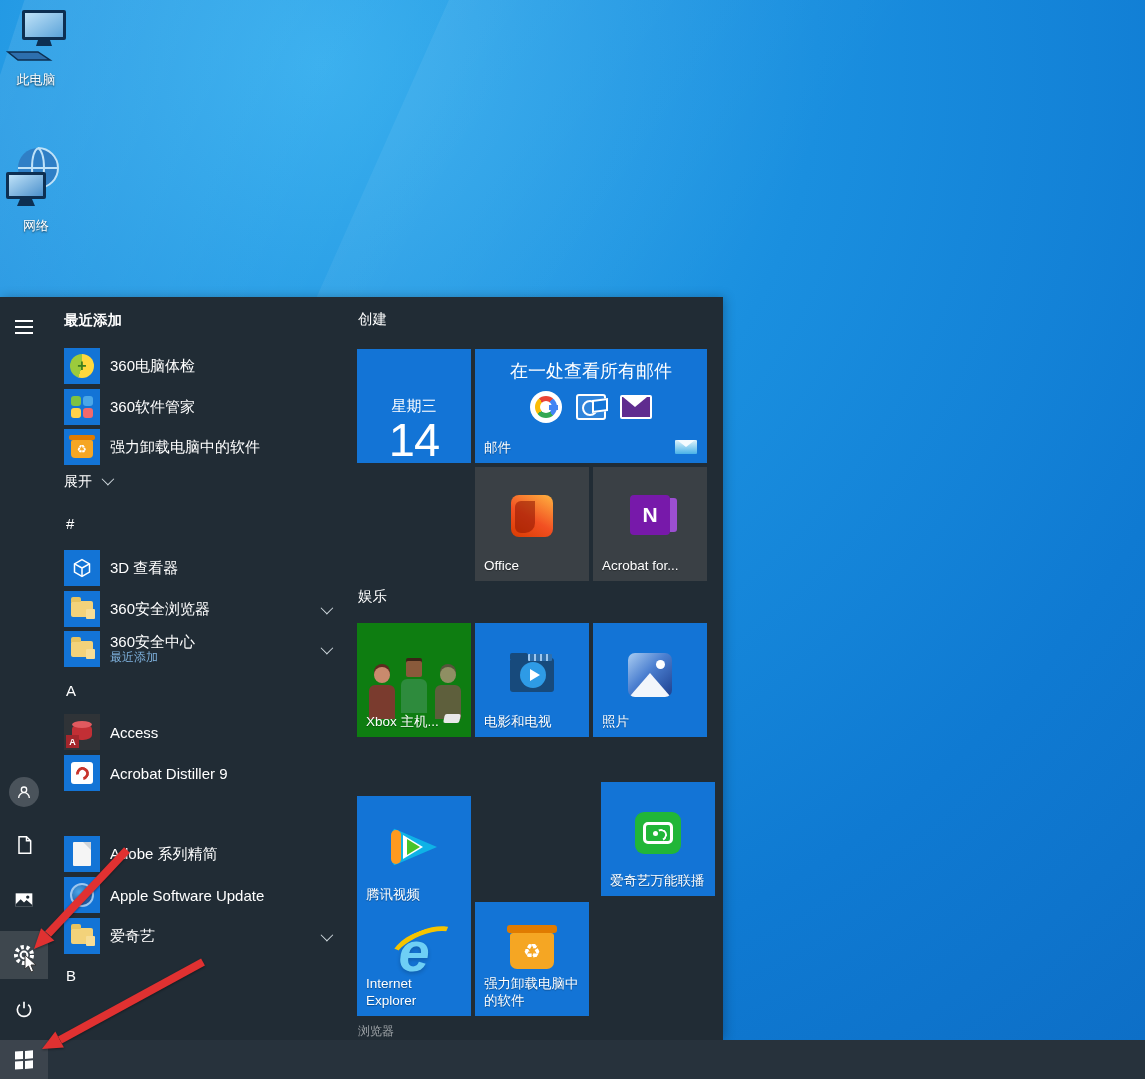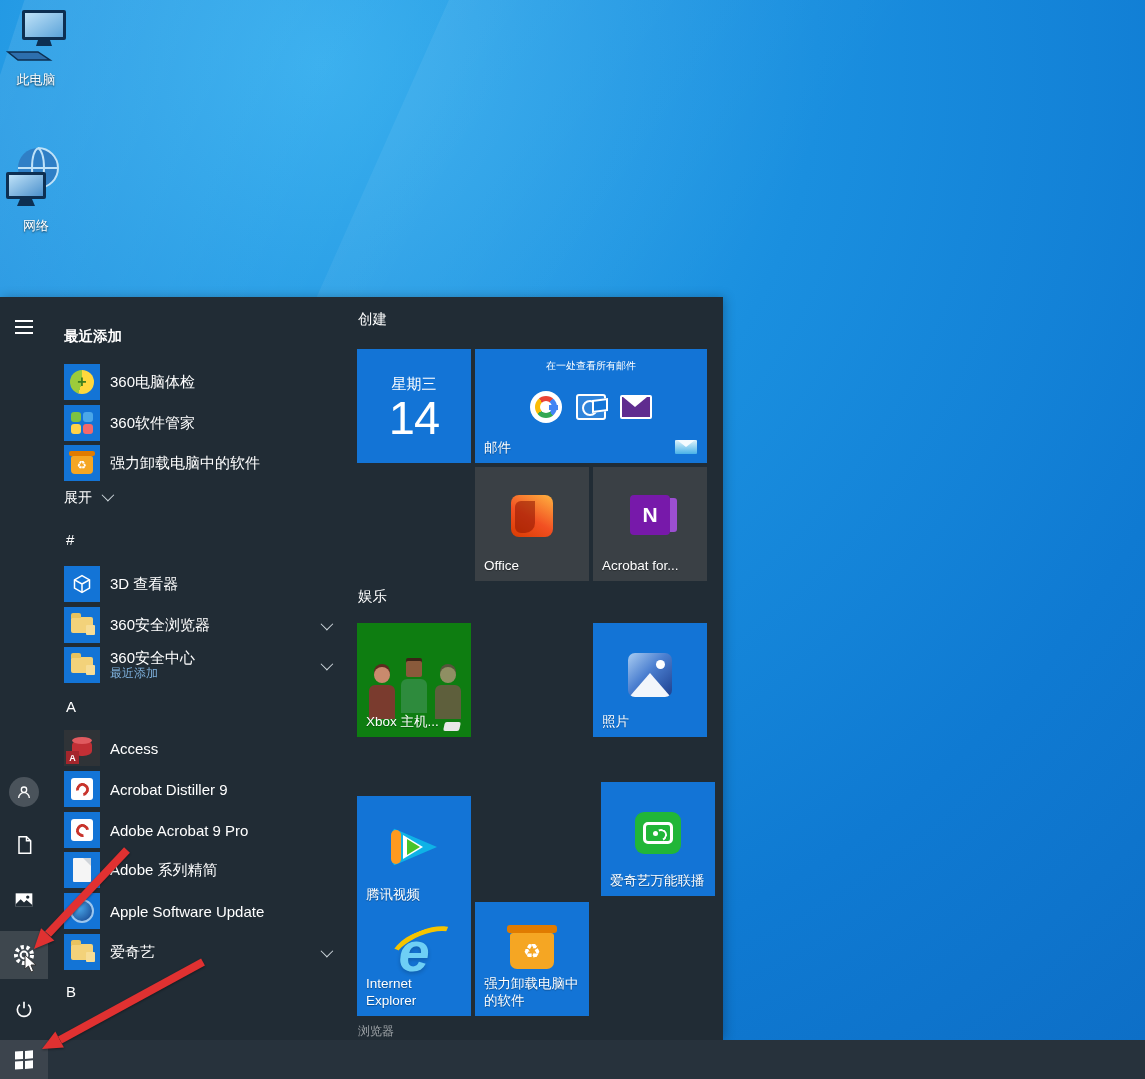--- a/index.html
+++ b/index.html
@@ -38,21 +38,21 @@
   #btn-hamburger { top:6px; }
   #btn-user { top:471px; }
   #btn-documents { top:524px; }
   #btn-pictures { top:579px; }
   #btn-settings { top:634px; }
   #btn-power { top:689px; }
   .user-circle { width:30px; height:30px; border-radius:50%; background:#4a535b; display:flex; align-items:center; justify-content:center; }
   .cursor-glyph { position:absolute; left:24px; top:24px; }
 
   
-  .app-list { position:absolute; left:48px; top:0; width:305px; height:100%; font-size:15px;margin-top:16px; }
+  .app-list { position:absolute; left:48px; top:0; width:305px; height:100%; font-size:15px; }
   .list-header { position:absolute; left:16px; font-weight:bold; font-size:14.5px; }
   .section-letter { position:absolute; left:18px; font-size:15px; }
   .app-row { position:absolute; left:8px; width:288px; height:40px; display:flex; align-items:center; gap:10px; padding-left:8px; cursor:pointer; border-radius:2px; }
   .app-ic { width:36px; height:36px; flex:0 0 36px; display:flex; align-items:center; justify-content:center; position:relative; }
   .bgblue { background:#1374d6; }
   .bgdark { background:#2f3337; }
   .app-label-wrap { display:flex; flex-direction:column; line-height:1.15; }
   .app-sub { font-size:12px; color:#7fb2de; }
   .chev { margin-left:auto; margin-right:14px; width:9px; height:9px; border-right:1.6px solid #cfd8dd; border-bottom:1.6px solid #cfd8dd; transform:rotate(45deg) translateY(-2px); flex:0 0 9px; }
   .expand-row { position:absolute; left:16px; display:flex; align-items:center; gap:8px; font-size:14px; cursor:pointer; }
@@ -87,26 +87,26 @@
   .tiles { position:absolute; left:357px; top:0; width:366px; height:100%; }
   .group-title { position:absolute; font-size:14.5px; font-weight:normal; }
   .tile { position:absolute; width:114px; height:114px; background:#1374d6; cursor:pointer; overflow:hidden; }
   .tile.dark { background:#3a4045; }
   .tile.green { background:#0e7d11; }
   .tile.wide { width:232px; }
   .tile-label { position:absolute; left:9px; right:8px; bottom:6px; font-size:13.5px; line-height:1.25; text-shadow:0 1px 1px rgba(0,0,0,.35); }
   .tile-center { position:absolute; inset:0; display:flex; align-items:center; justify-content:center; }
 
   
-  .cal-wrap { position:absolute; inset:0; display:flex; flex-direction:column; align-items:center; }
+  .cal-wrap { position:absolute; inset:0; display:flex; flex-direction:column; align-items:center;justify-content:flex-end; }
   .cal-week { margin-top:26px; font-size:15px; }
   .cal-day { font-size:47px; font-weight:300; line-height:1.0; letter-spacing:-1px; }
 
   
-  .mail-head { position:absolute; top:10px; left:0; right:0; text-align:center; font-size:10px; }
+  .mail-head { position:absolute; top:10px; left:0; right:0; text-align:center; font-size:18px; }
   .mail-icons { position:absolute; top:42px; left:0; right:0; display:flex; justify-content:center; gap:14px; align-items:center; }
   .g-circle { position:relative; width:32px; height:32px; border-radius:50%; background:#fff; display:flex; align-items:center; justify-content:center; }
   .g-ring { position:relative; width:22px; height:22px; border-radius:50%;
     background:conic-gradient(from -40deg, #ea4335 0 22%, #4285f4 22% 50%, #34a853 50% 75%, #fbbc05 75% 100%); }
   .g-ring:before { content:""; position:absolute; inset:5px; background:#fff; border-radius:50%; }
   .g-ring:after { content:""; position:absolute; right:-1px; top:9px; width:9px; height:5px; background:#4285f4; }
   .ol-icon { position:relative; width:30px; height:26px; border:2px solid #fff; border-radius:3px; background:rgba(255,255,255,.12); }
   .ol-icon:before { content:""; position:absolute; left:4px; top:4px; width:12px; height:12px; border:2.5px solid #fff; border-radius:50%; }
   .ol-icon:after { content:""; position:absolute; right:-4px; top:3px; width:12px; height:9px; background:#1374d6; border:2px solid #fff; transform:skewY(-8deg); }
   .ymail { position:relative; width:32px; height:24px; background:#5f2c8f; border:2px solid #fff; border-radius:2px; }
@@ -122,21 +122,21 @@
   .on-logo { position:relative; width:40px; height:40px; background:#7719aa; border-radius:4px; display:flex; align-items:center; justify-content:center; font-weight:bold; font-size:21px; color:#fff; }
   .on-logo:after { content:""; position:absolute; right:-7px; top:3px; width:7px; height:34px; background:#9c4fd1; border-radius:0 3px 3px 0; }
 
   
   .avatar { position:absolute; bottom:18px; }
   .av-head { width:16px; height:16px; border-radius:50%; margin:0 auto; }
   .av-body { width:26px; height:34px; border-radius:6px 6px 0 0; margin-top:2px; }
   .av1 { left:12px; } .av1 .av-head { background:#c98a6d; box-shadow:0 -3px 0 #5d2a1e; } .av1 .av-body { background:#7a3b2e; }
   .av2 { left:44px; bottom:24px; } .av2 .av-head { border-radius:2px; background:#8a5a3b; box-shadow:0 -3px 0 #3c2417; } .av2 .av-body { background:#2e8b3d; }
   .av3 { left:78px; } .av3 .av-head { background:#8f8f63; box-shadow:0 -3px 0 #55553a; } .av3 .av-body { background:#5e5f3c; }
-  .xbox-label { display:flex; align-items:flex-end; gap:5px; }
+  .xbox-label { display:flex; align-items:flex-start; gap:5px; }
   .console-glyph { width:16px; height:9px; background:#e8e8e8; border-radius:2px; transform:skewX(-12deg); }
 
   
   .mv-folder { position:relative; width:44px; height:34px; background:#174a7c; border-radius:3px; margin-top:-10px; }
   .mv-folder:before { content:""; position:absolute; left:0; top:-5px; width:18px; height:6px; background:#174a7c; border-radius:2px 2px 0 0; }
   .mv-strip { position:absolute; right:2px; top:-4px; width:24px; height:7px; background:#2d6fae; border-radius:1px;
     background-image:linear-gradient(90deg, #9cc6ee 2px, transparent 2px); background-size:6px 100%; }
   .mv-play { position:absolute; left:10px; top:4px; width:26px; height:26px; border-radius:50%; background:#2e9be6; display:flex; align-items:center; justify-content:center; }
   .tri-white { width:0; height:0; border-left:10px solid #fff; border-top:6px solid transparent; border-bottom:6px solid transparent; margin-left:3px; }
   .ph-icon { position:relative; width:44px; height:44px; border-radius:7px; margin-top:-10px;
@@ -335,28 +335,20 @@
       <span>Access</span>
     </div>
     <div class="app-row" style="top:456px">
       <span class="app-ic bgblue">
           <span class="pdf-card">
             <span class="pdf-swirl"></span>
           </span>
         </span>
       <span>Acrobat Distiller 9</span>
     </div>
-    <div class="app-row" style="top:497px">
-      <span class="app-ic bgblue">
-          <span class="pdf-card">
-            <span class="pdf-swirl" style="border-color:#c8342c transparent #c8342c #c8342c"></span>
-          </span>
-        </span>
-      <span>Adobe Acrobat 9 Pro</span>
-    </div>
     <div class="app-row" style="top:537px">
       <span class="app-ic bgblue">
           <span class="doc-white"></span>
         </span>
       <span>Adobe 系列精简</span>
     </div>
     <div class="app-row" style="top:578px">
       <span class="app-ic bgblue">
           <span class="asu-circle"></span>
         </span>
@@ -425,20 +417,31 @@
       <div class="avatar av3">
           <div class="av-head"></div>
           <div class="av-body"></div>
         </div>
       <span class="tile-label xbox-label">
         <span>Xbox 主机...</span>
         <span class="console-glyph"></span>
       </span>
     </div>
 
+    <div class="tile" style="left:118px; top:326px">
+      <div class="tile-center">
+        <span class="mv-folder">
+            <span class="mv-strip"></span>
+            <span class="mv-play">
+              <span class="tri-white"></span>
+            </span>
+          </span>
+      </div>
+      <span class="tile-label">电影和电视</span>
+    </div>
 
     <div class="tile" style="left:236px; top:326px">
       <div class="tile-center">
           <span class="ph-icon">
             <span class="mtn"></span>
             <span class="sun"></span>
           </span>
         </div>
       <span class="tile-label">照片</span>
     </div>

